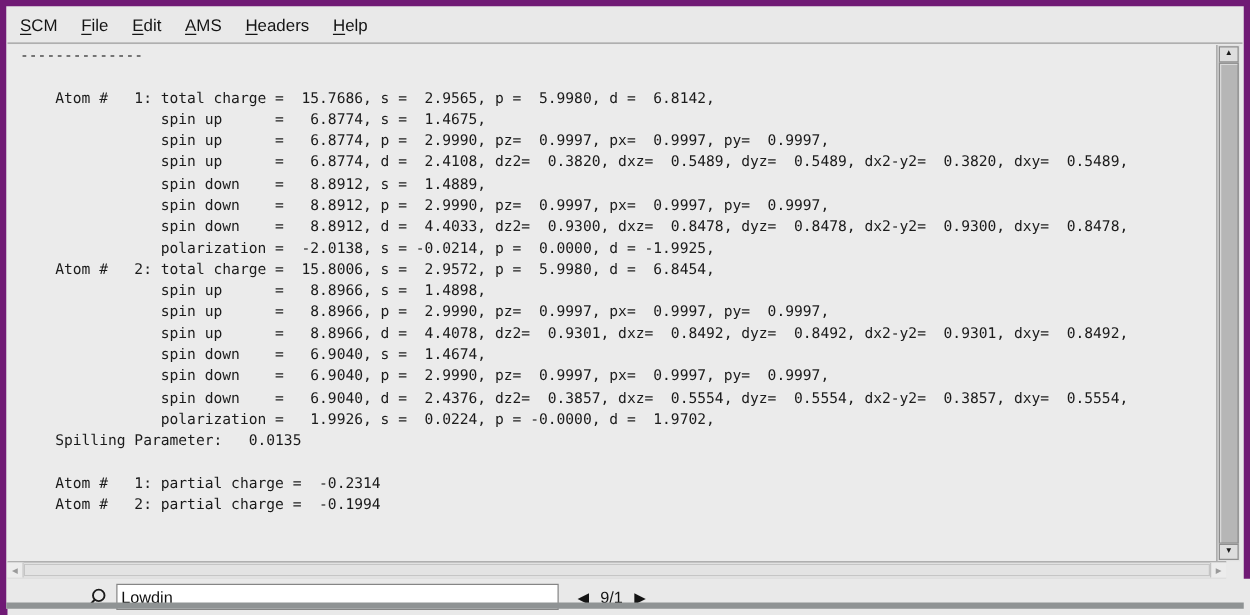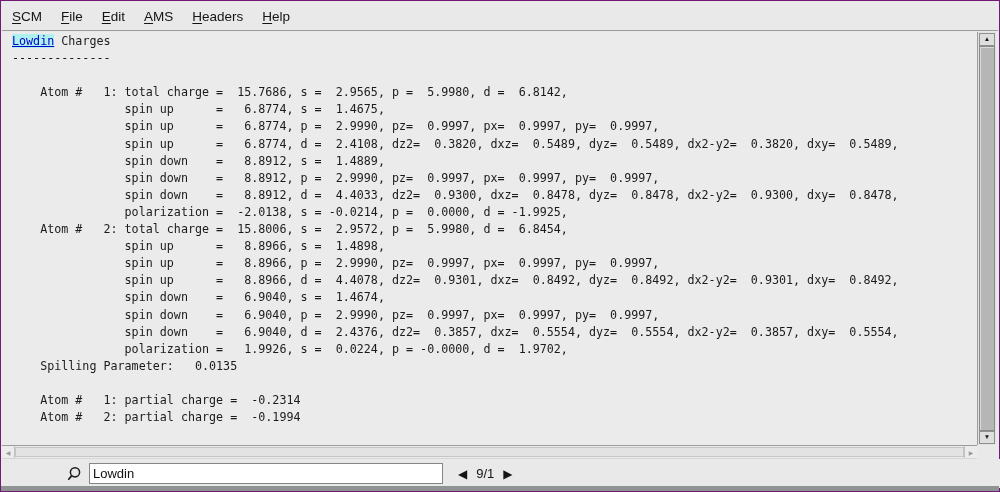--- a/index.html
+++ b/index.html
@@ -2,21 +2,21 @@
 <html><head>
 <meta charset="utf-8">
 <style>
   html,body{margin:0;padding:0;}
   body{
     width:1000px;height:492px;position:relative;overflow:hidden;
     background:#e9e9e9;
     font-family:"Liberation Sans",sans-serif;
     -webkit-font-smoothing:antialiased;
   }
-  .window{position:absolute;inset:0;border:1px solid #701a75;box-sizing:border-box;}
+  .window{position:absolute;inset:0;border:5px solid #701a75;box-sizing:border-box;}
 
   
   .menubar{
     position:absolute;left:1px;top:1px;right:1px;height:29px;
     background:#e9e9e9;border-bottom:1px solid #9c9c9c;
     display:flex;align-items:center;padding-left:7px;gap:13px;
     font-size:13.5px;color:#141414;box-sizing:border-box;
   }
   .menu-item{padding:1px 3px;cursor:default;white-space:nowrap;}
   .menu-item u{text-decoration:underline;text-underline-offset:2px;}
@@ -104,21 +104,20 @@
   <div class="menubar">
       <span class="menu-item"><u>S</u>CM</span>
       <span class="menu-item"><u>F</u>ile</span>
       <span class="menu-item"><u>E</u>dit</span>
       <span class="menu-item"><u>A</u>MS</span>
       <span class="menu-item"><u>H</u>eaders</span>
       <span class="menu-item"><u>H</u>elp</span>
     </div>
 
   <div class="text-area">
-    <div class="line1 mono"><span class="match">Lowdin</span><span> Charges</span></div>
     <pre class="body-text mono">--------------
 
     Atom #   1: total charge =  15.7686, s =  2.9565, p =  5.9980, d =  6.8142,
                 spin up      =   6.8774, s =  1.4675,
                 spin up      =   6.8774, p =  2.9990, pz=  0.9997, px=  0.9997, py=  0.9997,
                 spin up      =   6.8774, d =  2.4108, dz2=  0.3820, dxz=  0.5489, dyz=  0.5489, dx2-y2=  0.3820, dxy=  0.5489,
                 spin down    =   8.8912, s =  1.4889,
                 spin down    =   8.8912, p =  2.9990, pz=  0.9997, px=  0.9997, py=  0.9997,
                 spin down    =   8.8912, d =  4.4033, dz2=  0.9300, dxz=  0.8478, dyz=  0.8478, dx2-y2=  0.9300, dxy=  0.8478,
                 polarization =  -2.0138, s = -0.0214, p =  0.0000, d = -1.9925,

